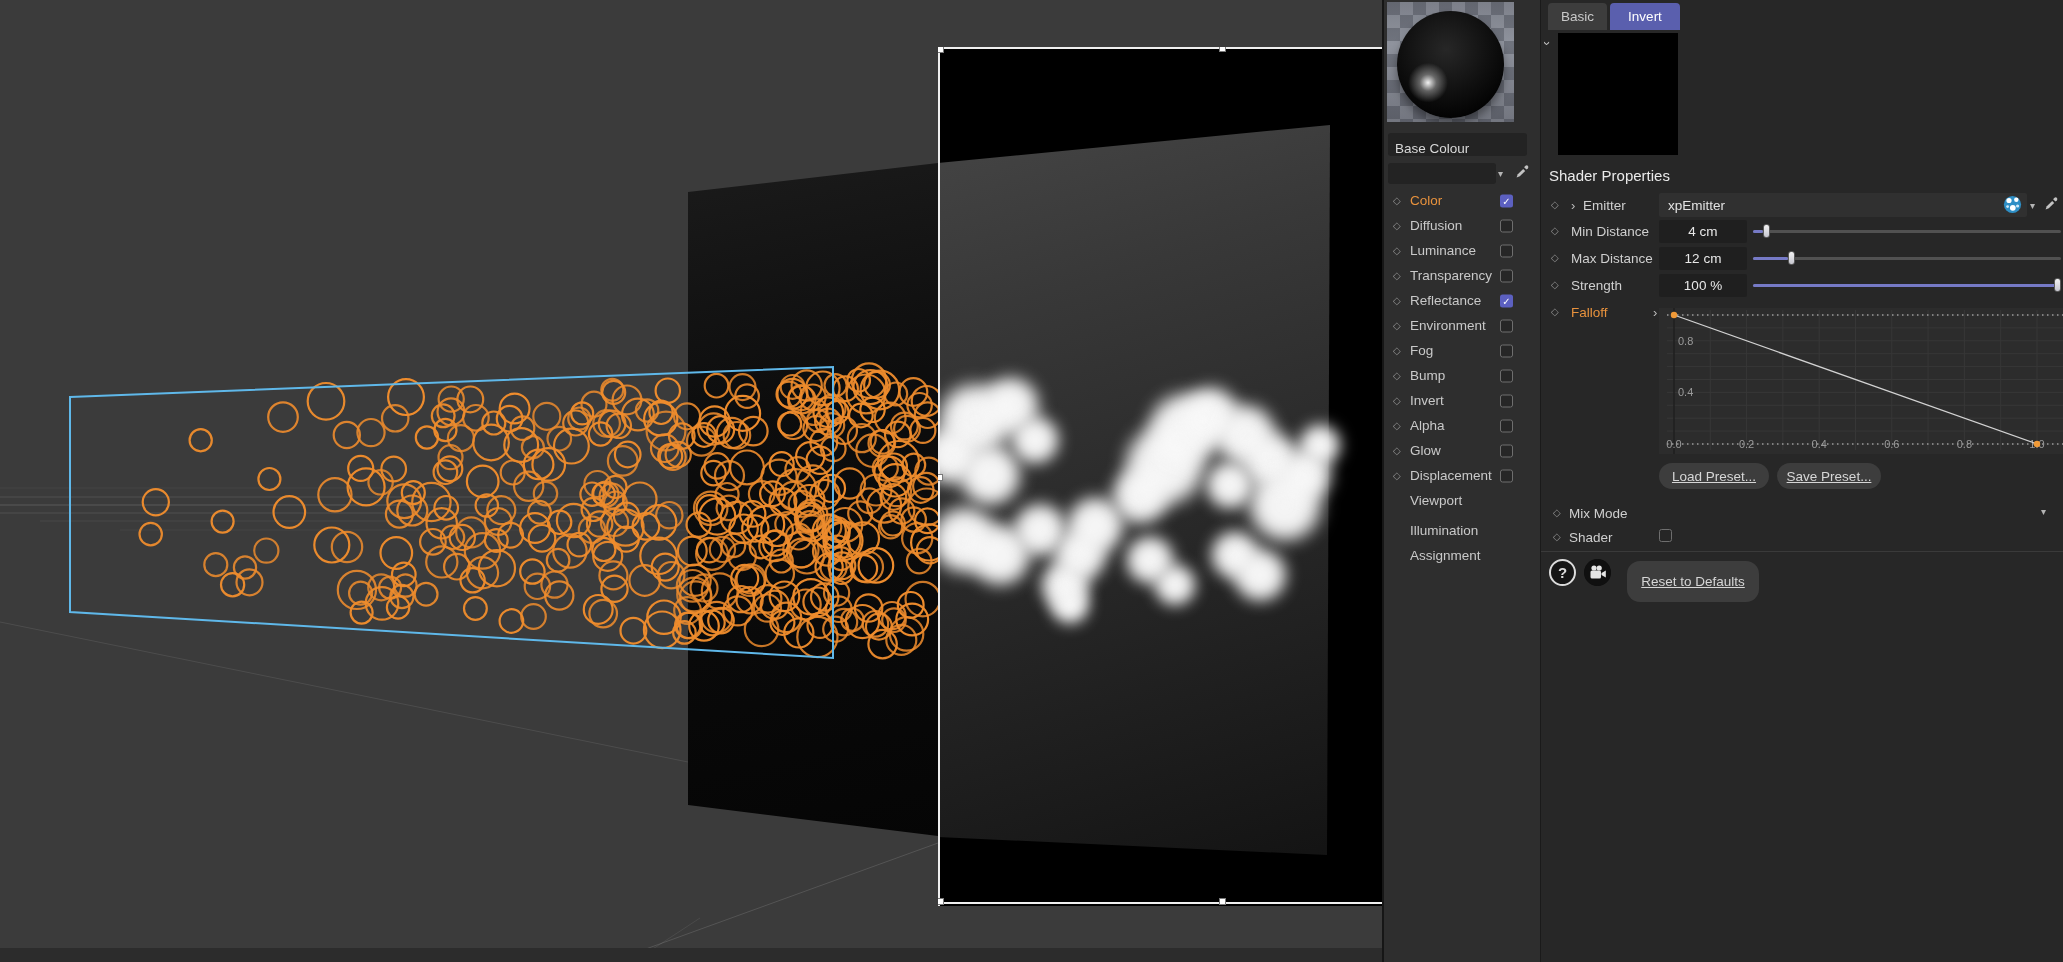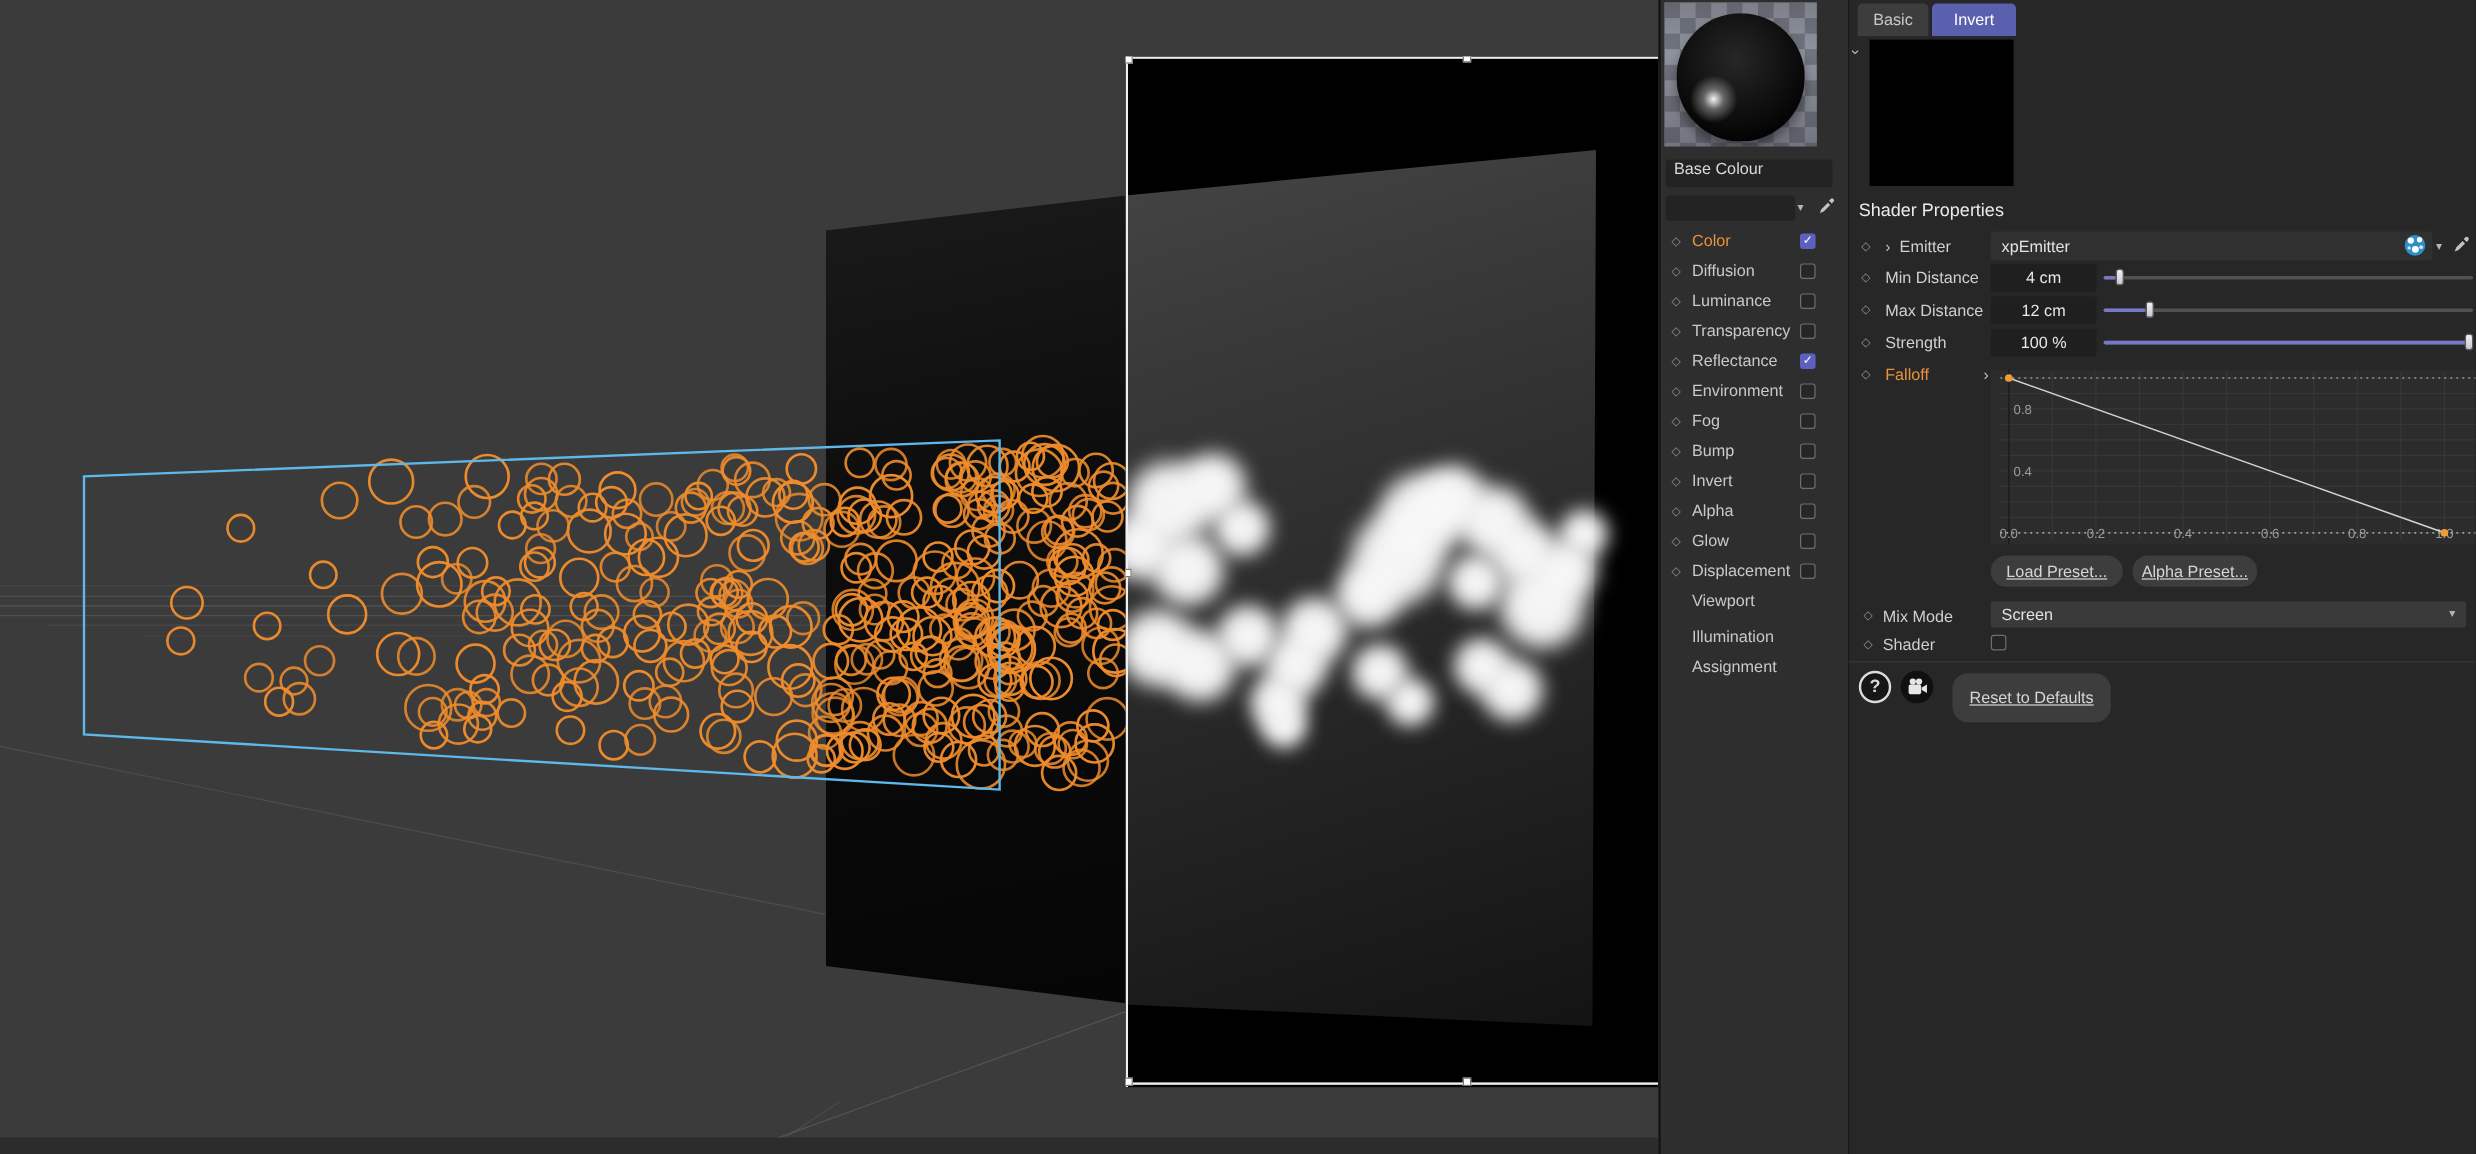--- a/index.html
+++ b/index.html
@@ -29,21 +29,21 @@
   #mat-thumb{position:absolute;left:3px;top:2px;width:127px;height:120px;overflow:hidden;
      background:conic-gradient(#8f939d 0 25%,#70747e 0 50%,#8f939d 0 75%,#70747e 0);
      background-size:26px 26px;}
   #mat-thumb .floor-shade{position:absolute;left:0;top:0;width:100%;height:100%;
      background:linear-gradient(180deg,rgba(40,40,48,.18) 0%,rgba(20,20,26,0) 35%,rgba(30,30,38,.25) 100%);}
   #mat-sphere{position:absolute;left:10px;top:9px;width:107px;height:107px;border-radius:50%;
      background:
        radial-gradient(circle at 29% 67%,rgba(255,255,255,.95) 0%,rgba(255,255,255,.35) 8%,rgba(255,255,255,0) 19%),
        radial-gradient(circle at 46% 36%,#272727 0%,#101010 48%,#010101 80%);
      box-shadow:0 6px 9px rgba(0,0,0,.38);}
-  .dark-box{background:#232323;border-radius:3px;color:#d9d9d9;font-size:13.5px;display:flex;align-items:flex-start;}
+  .dark-box{background:#232323;border-radius:3px;color:#d9d9d9;font-size:13.5px;display:flex;align-items:flex-end;}
   #base-colour-box{position:absolute;left:4px;top:133px;width:139px;height:23px;padding-left:7px;box-sizing:border-box;}
   #colour-combo{position:absolute;left:4px;top:163px;width:108px;height:21px;}
   .caret{color:#b4b4b4;font-size:10px;line-height:1;}
   #combo-caret{position:absolute;left:114px;top:169px;}
   #combo-picker{position:absolute;left:130px;top:164px;}
   #channel-list{position:absolute;left:0;top:188px;width:158px;}
   .chan-row{position:relative;height:25px;display:flex;align-items:center;}
   .chan-row.gap{margin-top:5px;}
   .diamond{width:16px;margin-left:9px;color:#8f8f8f;font-size:10px;text-align:left;flex:none;}
   .chan-label{font-size:13.5px;color:#c9c9c9;margin-left:1px;white-space:nowrap;}
@@ -710,27 +710,24 @@
         <text x="160.20000000000002" y="140" fill="#9a9a9a" font-size="11" text-anchor="middle" font-family="Liberation Sans, sans-serif">0.4</text>
         <text x="232.79999999999998" y="140" fill="#9a9a9a" font-size="11" text-anchor="middle" font-family="Liberation Sans, sans-serif">0.6</text>
         <text x="305.40000000000003" y="140" fill="#9a9a9a" font-size="11" text-anchor="middle" font-family="Liberation Sans, sans-serif">0.8</text>
         <text x="378" y="140" fill="#9a9a9a" font-size="11" text-anchor="middle" font-family="Liberation Sans, sans-serif">1.0</text>
         <line x1="15" y1="7" x2="378" y2="136" stroke="#d2d2d2" stroke-width="1.3"></line>
         <circle cx="15" cy="7" r="3.2" fill="#f09a38"></circle>
         <circle cx="378" cy="136" r="3.2" fill="#f09a38"></circle>
       </svg>
 
     <div id="load-preset" class="pill-btn">Load Preset...</div>
-    <div id="save-preset" class="pill-btn">Alpha Preset...</div>
+    <div id="save-preset" class="pill-btn">Save Preset...</div>
 
     <span class="prow-diamond" style="left:12px;top:507px;">◇</span>
     <span class="prow-label" style="left:28px;top:506px;">Mix Mode</span>
-    <div id="mix-dropdown">
-      <span>Screen</span>
-    </div>
     <span id="mix-caret" class="caret">▾</span>
 
     <span class="prow-diamond" style="left:12px;top:531px;">◇</span>
     <span class="prow-label" style="left:28px;top:530px;">Shader</span>
     <div id="invert-checkbox"></div>
 
     <div id="attr-divider"></div>
 
     <div id="help-btn">?</div>
     <svg id="video-btn" width="27" height="27" viewBox="0 0 27 27">

